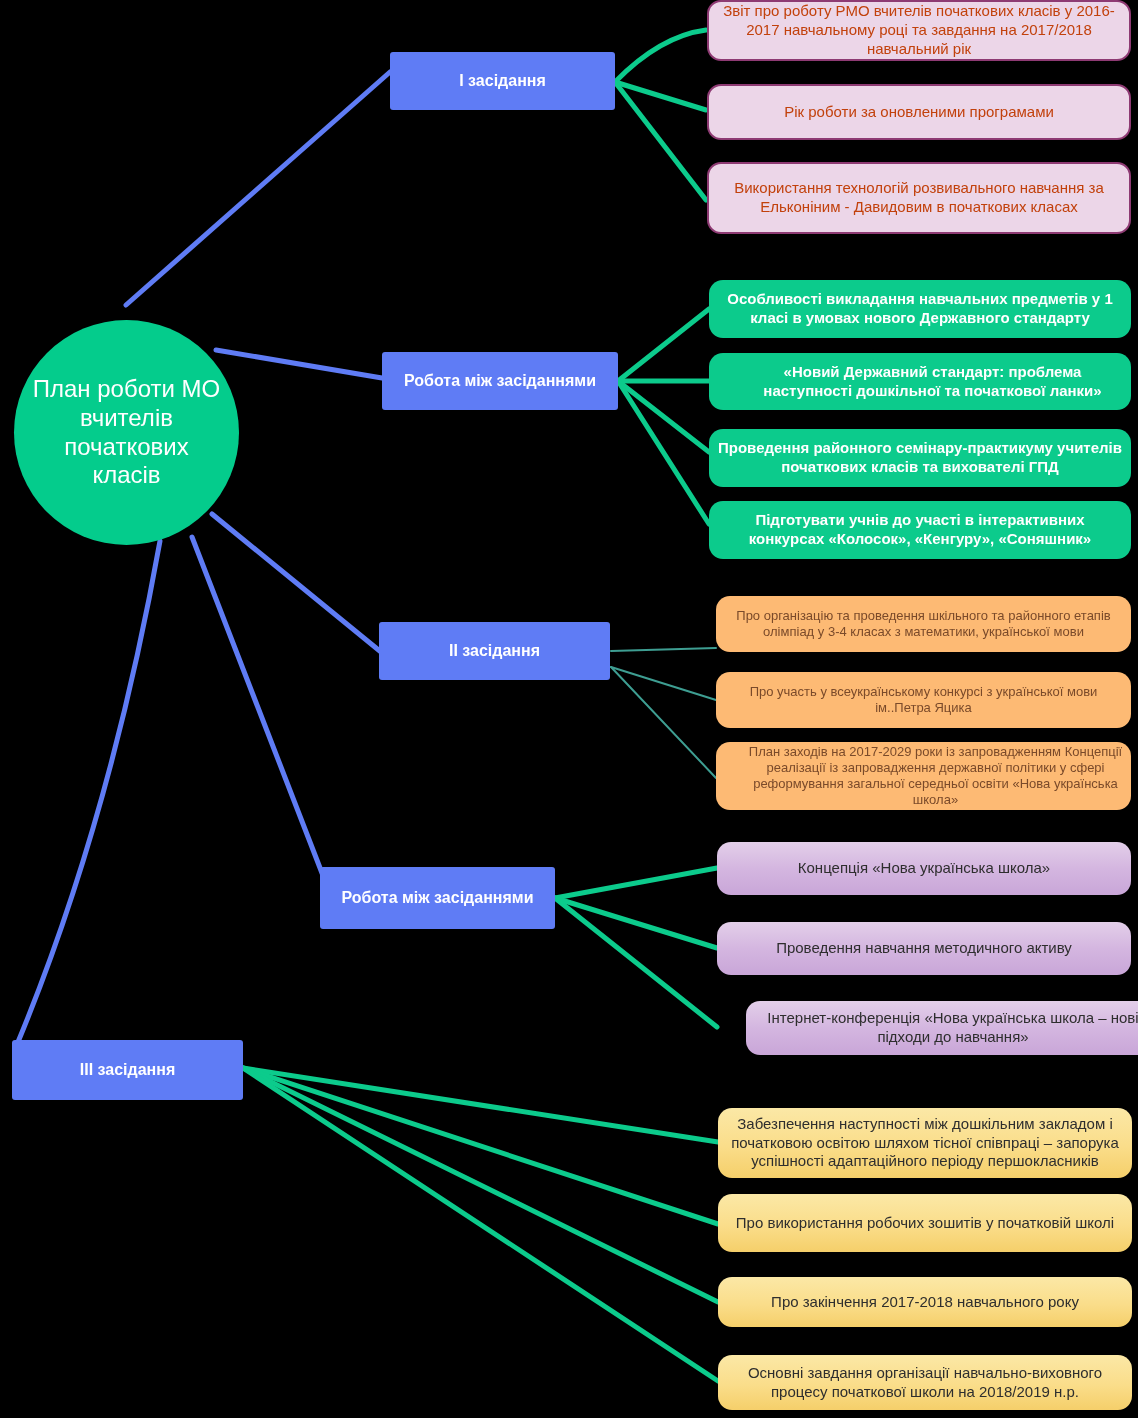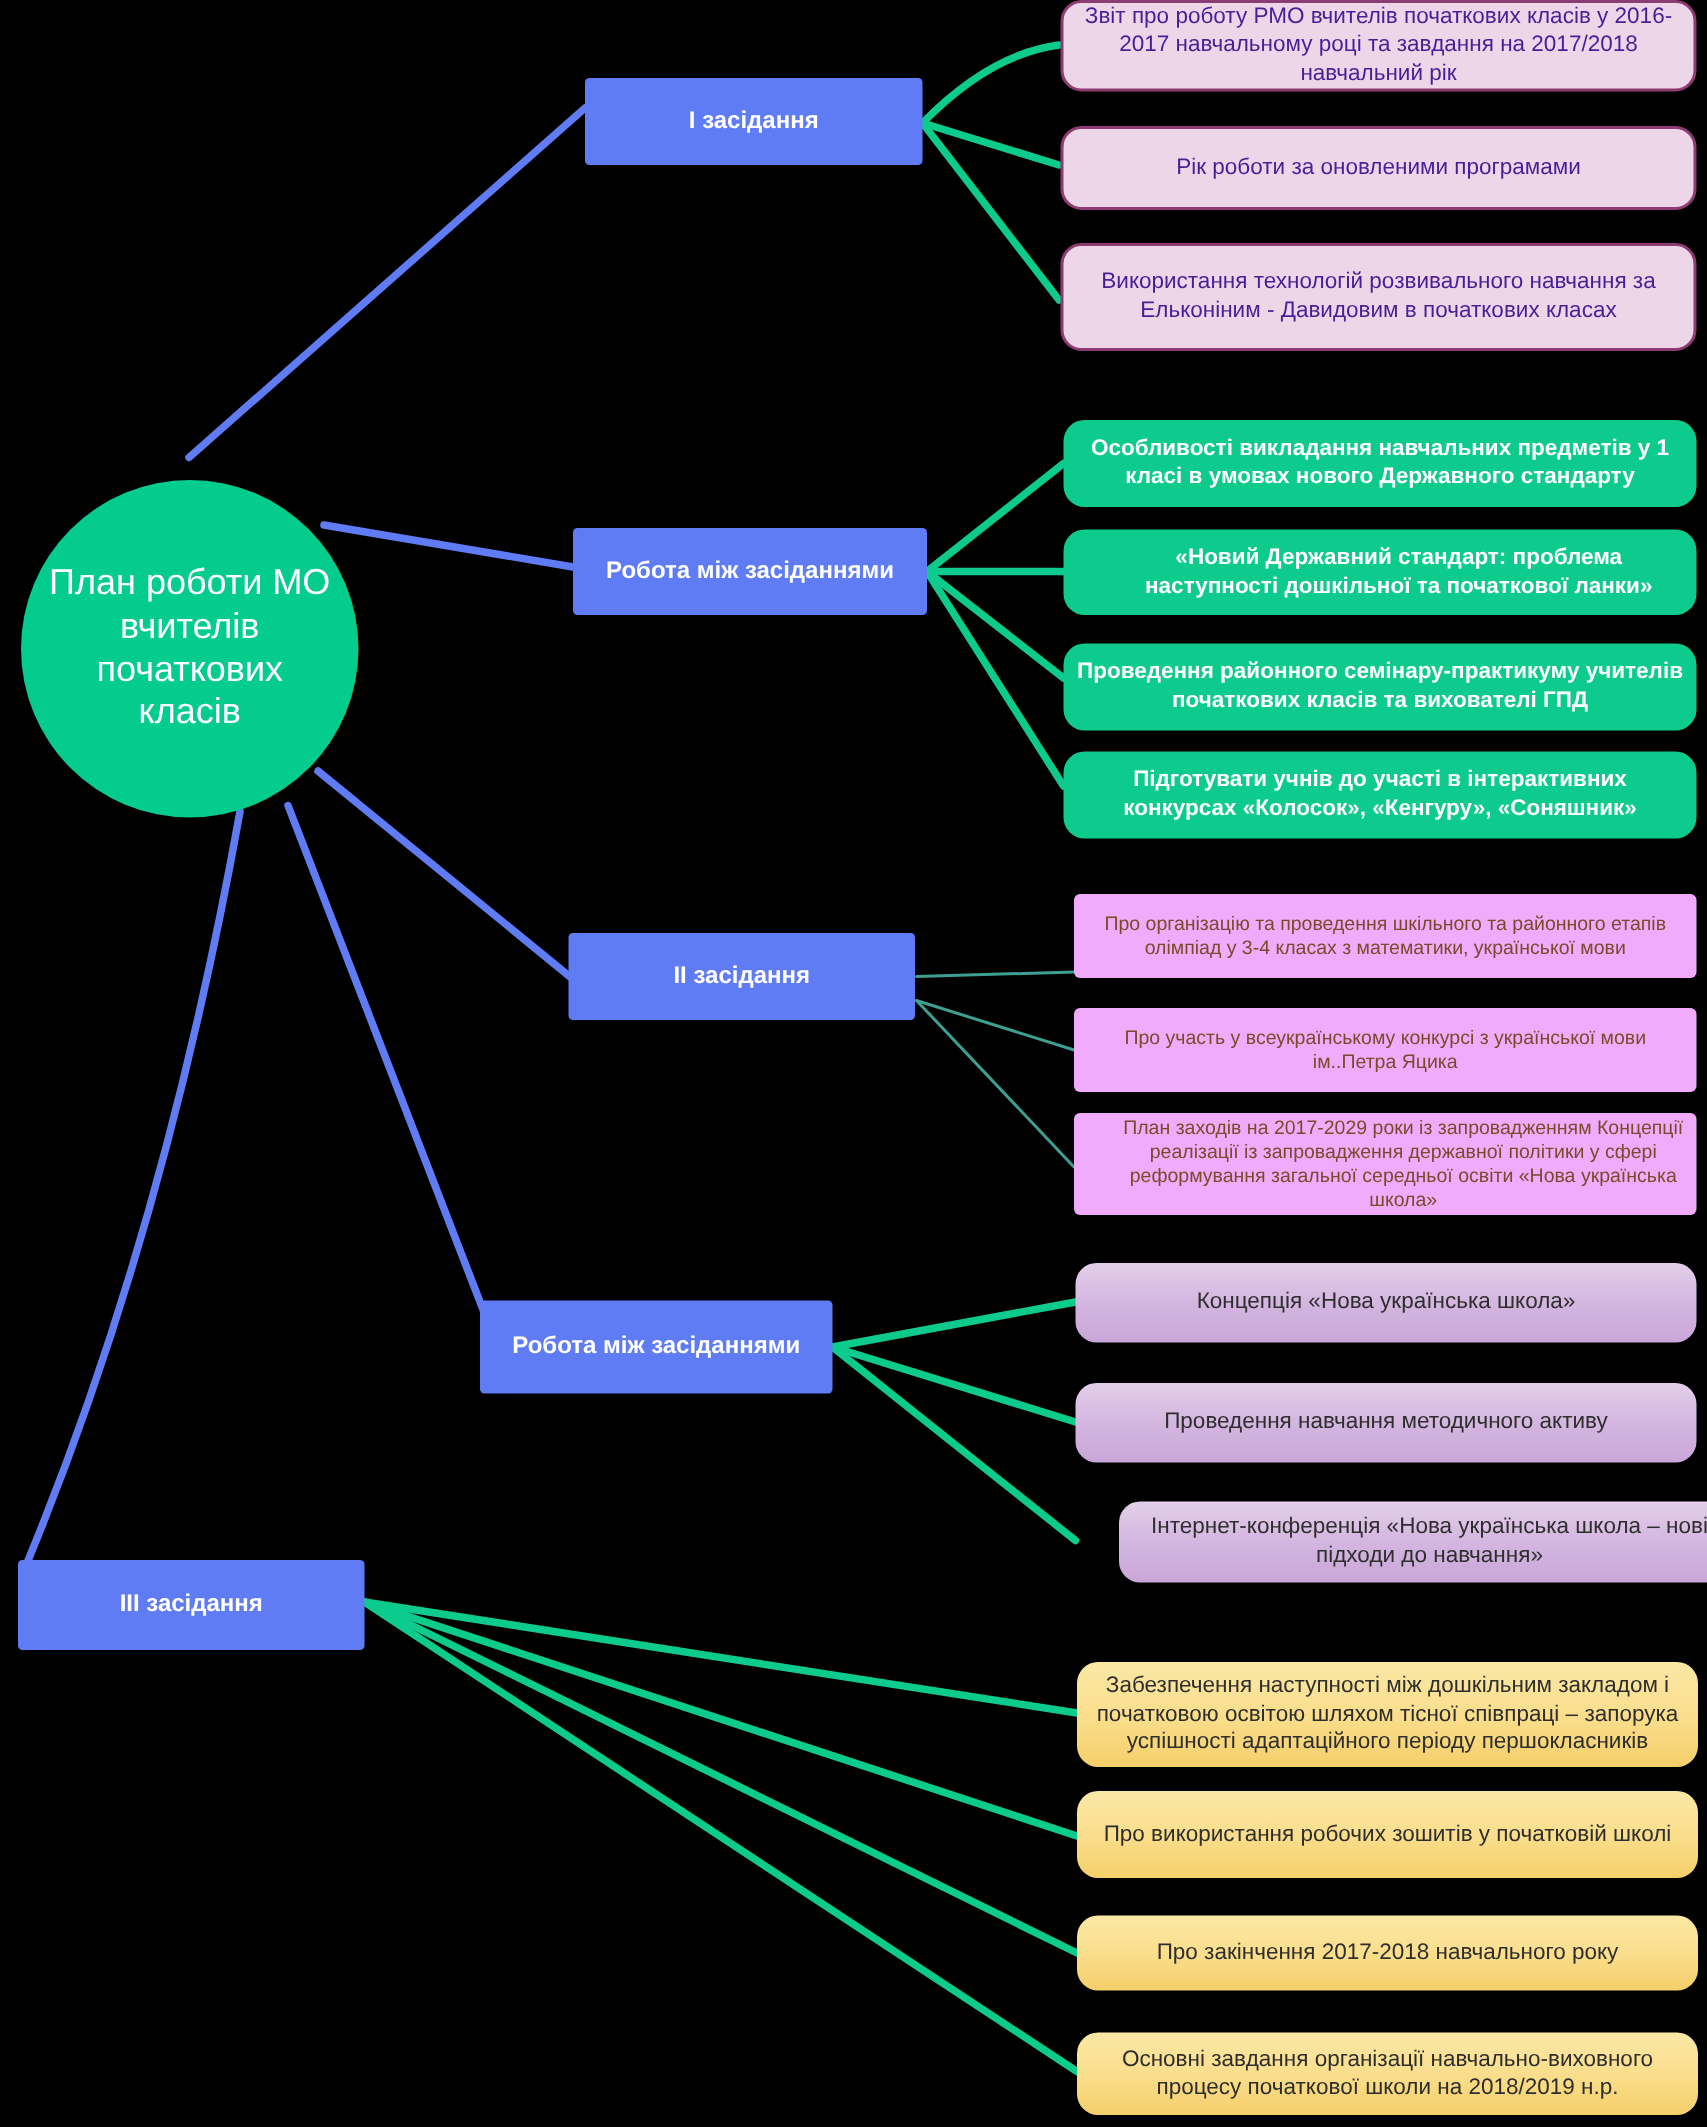--- a/index.html
+++ b/index.html
@@ -33,39 +33,39 @@
     font-size:16px;
     border-radius:3px;
     line-height:1.2;
   }
 
   
   .pink{
     background:#ecd6e8;
     border:2px solid #8e3a73;
     border-radius:14px;
-    color:#4c1d95;
+    color:#c2410c;
     font-size:15px;
     line-height:1.25;
   }
 
   
   .green{
     background:#0ccb8c;
     border-radius:14px;
     color:#ffffff;
     font-weight:bold;
     font-size:15px;
     line-height:1.25;
   }
 
   
   .yellow{
-    background:#f0abfc;
-    border-radius:4px;
+    background:#fdba74;
+    border-radius:14px;
     color:#7a4a2a;
     font-size:13px;
     line-height:1.25;
   }
 
   
   .lav{
     background:linear-gradient(to bottom,#e3cfe9 0%,#d4b6e0 50%,#c9a6d8 100%);
     border-radius:14px;
     color:#2e2e2e;

